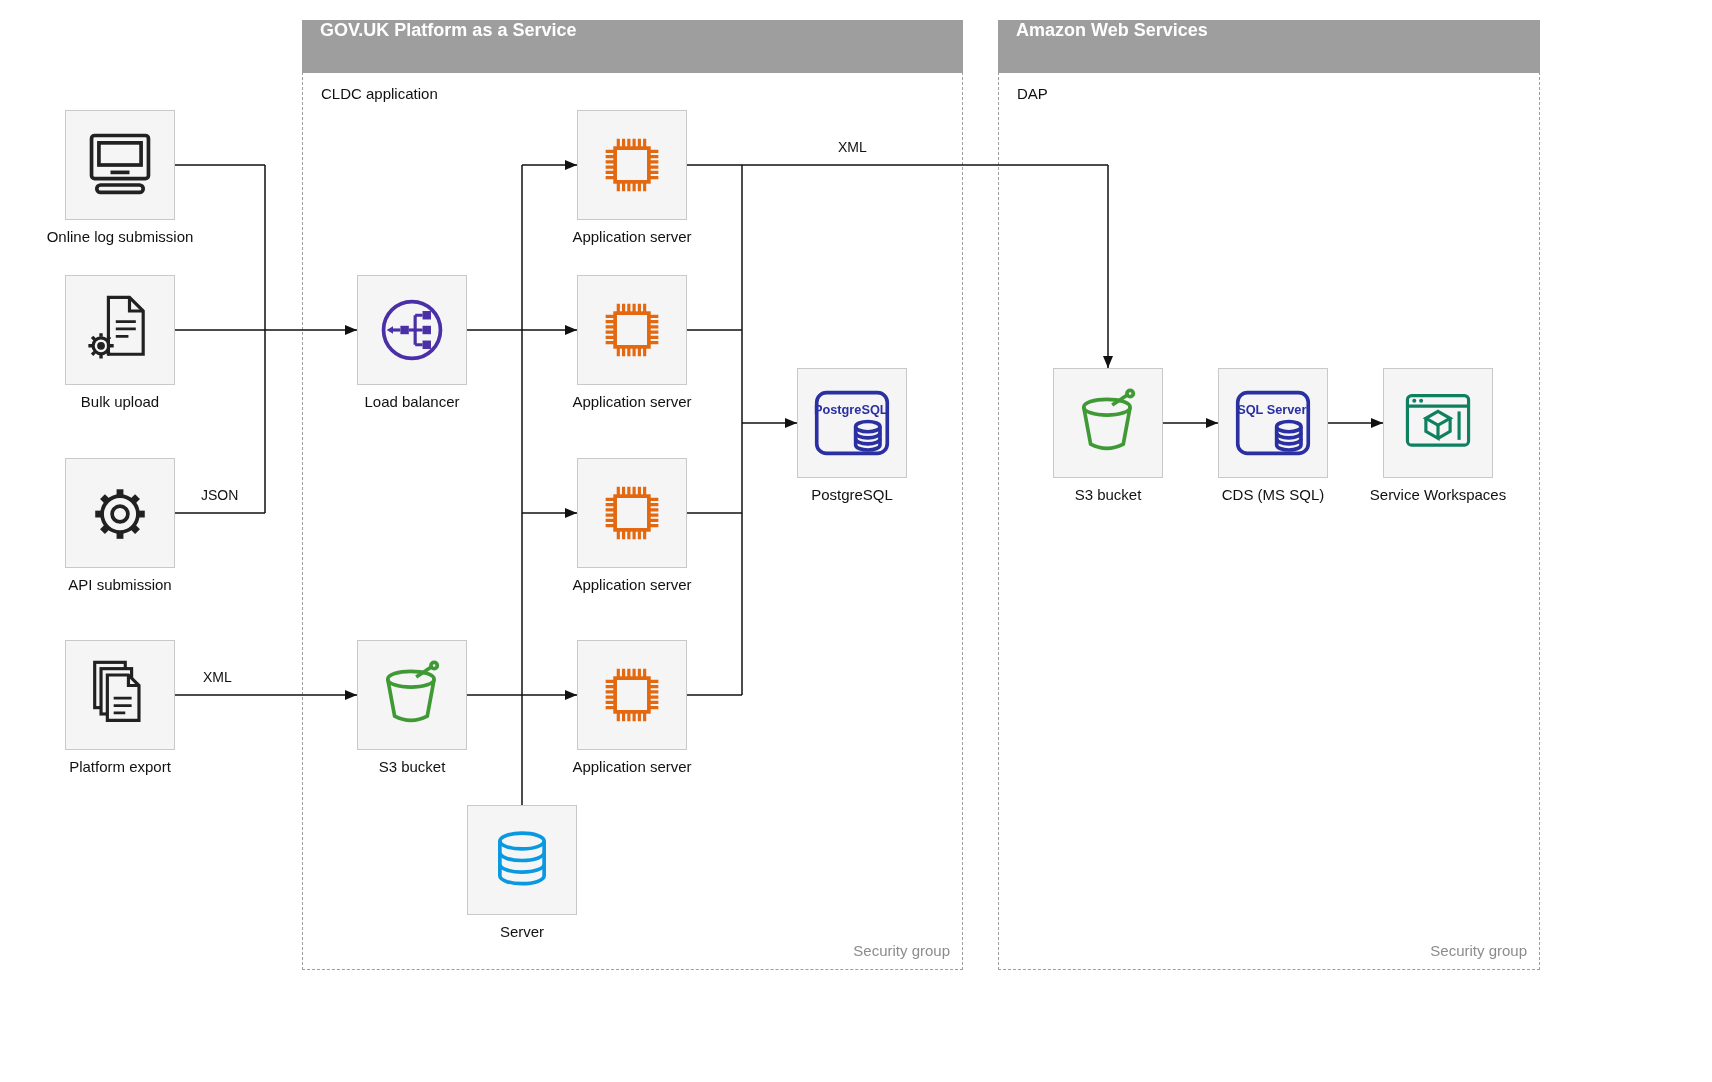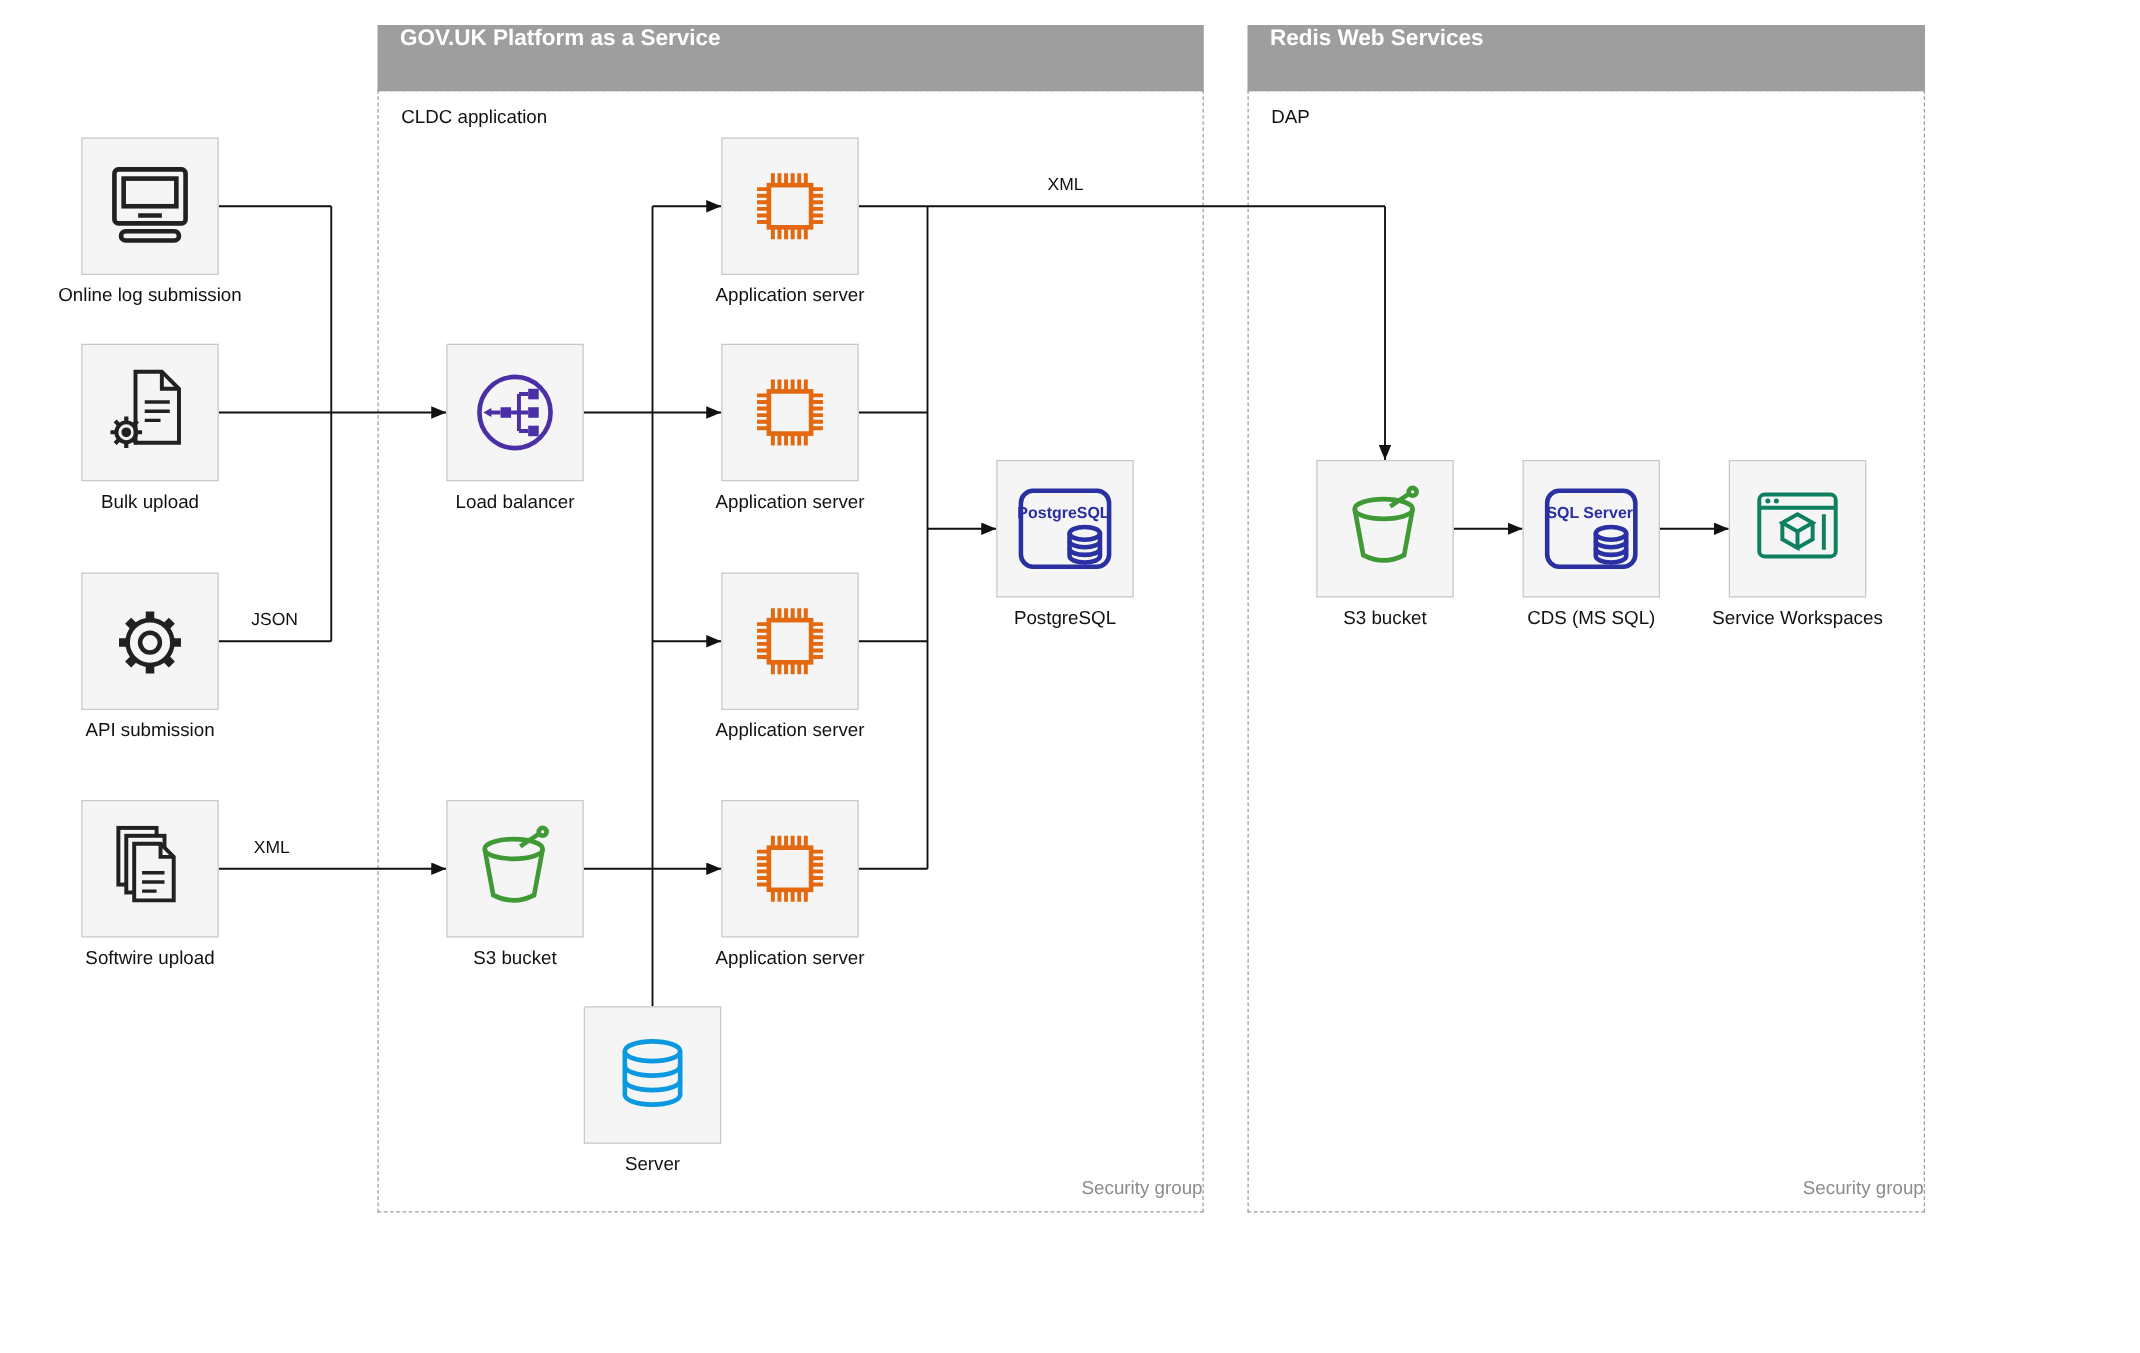--- a/index.html
+++ b/index.html
@@ -3,21 +3,21 @@
 <meta charset="utf-8">
 <style>
   *{margin:0;padding:0;box-sizing:border-box}
   html,body{background:#fff}
   body{font-family:"Liberation Sans",sans-serif;color:#111}
   .canvas{position:relative;width:1712px;height:1082px;background:#fff;overflow:hidden}
   svg.connectors{position:absolute;left:0;top:0;z-index:1}
   .group-header{position:absolute;height:53px;background:#9e9e9e;color:#fff;font-size:18px;font-weight:700;display:flex;padding-left:18px;z-index:3}
   .group-box{position:absolute;border:1px dashed #9e9e9e;z-index:0}
   .group-sublabel{position:absolute;top:12px;left:18px;font-size:15px;font-weight:400;color:#111}
-  .group-footer{position:absolute;bottom:10px;right:0;font-size:15px;color:#8c8c8c}
+  .group-footer{position:absolute;bottom:10px;right:12px;font-size:15px;color:#8c8c8c}
   .node{position:absolute;width:110px;z-index:2}
   .node-box{width:110px;height:110px;background:#f5f5f5;border:1px solid #c9c9c9;display:flex;align-items:center;justify-content:center}
   .node-label{position:absolute;top:118px;left:55px;transform:translateX(-50%);font-size:15px;white-space:nowrap;color:#111;text-align:right}
   .edge-label{position:absolute;font-size:14px;color:#111;z-index:2;background:#fff;padding:0 2px}
   .icon{width:78px;height:78px;display:block}
   .icon-lg{width:90px;height:90px}
   .c-dark{color:#212121}
   .c-purple{color:#4b2fa6}
   .c-orange{color:#e3680f}
   .c-indigo{color:#2a2fa2}
@@ -175,21 +175,21 @@
 
   <div class="group-header" style="left:302px;top:20px;width:661px">
     <span>GOV.UK Platform as a Service</span>
   </div>
   <div class="group-box" style="left:302px;top:72px;width:661px;height:898px">
     <div class="group-sublabel">CLDC application</div>
     <div class="group-footer">Security group</div>
   </div>
 
   <div class="group-header" style="left:998px;top:20px;width:542px">
-    <span>Redis Web Services</span>
+    <span>Amazon Web Services</span>
   </div>
   <div class="group-box" style="left:998px;top:72px;width:542px;height:898px">
     <div class="group-sublabel">DAP</div>
     <div class="group-footer">Security group</div>
   </div>
 
   <div class="node" style="left:65px;top:110px">
     <div class="node-box">
       <svg class="icon c-dark" viewBox="0 0 74 74">
           <use href="#sym-computer"></use>
@@ -215,21 +215,21 @@
     </div>
     <div class="node-label">API submission</div>
   </div>
 
   <div class="node" style="left:65px;top:640px">
     <div class="node-box">
       <svg class="icon c-dark" viewBox="0 0 74 74">
           <use href="#sym-docs"></use>
         </svg>
     </div>
-    <div class="node-label">Softwire upload</div>
+    <div class="node-label">Platform export</div>
   </div>
 
   <div class="node" style="left:357px;top:275px">
     <div class="node-box">
       <svg class="icon c-purple" viewBox="0 0 74 74">
           <use href="#sym-lb"></use>
         </svg>
     </div>
     <div class="node-label">Load balancer</div>
   </div>

